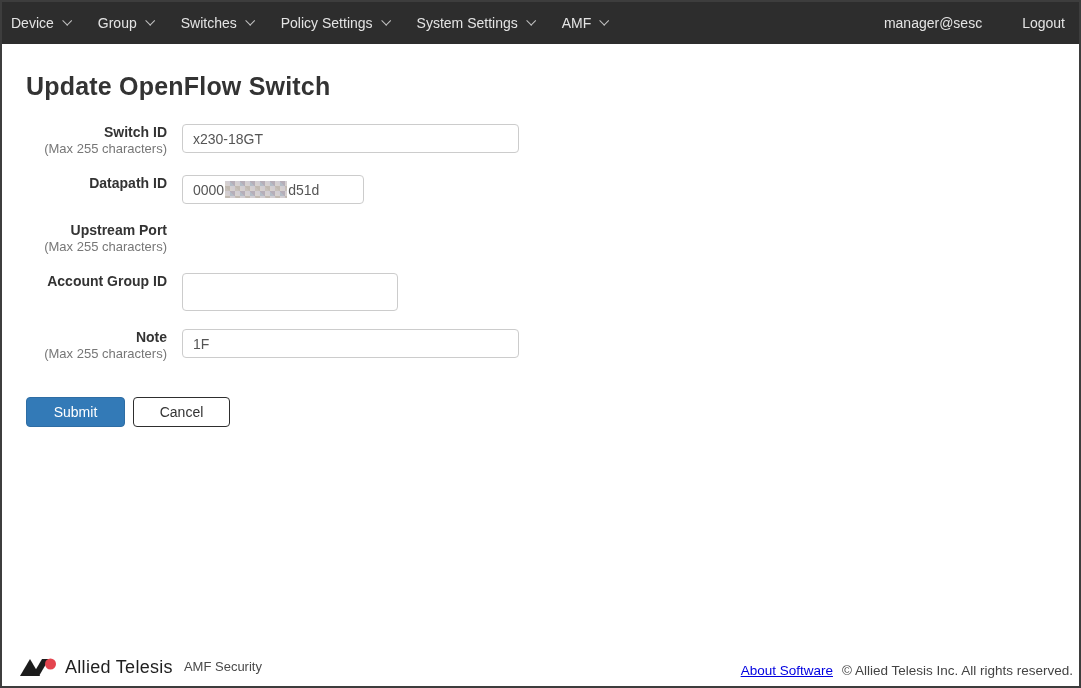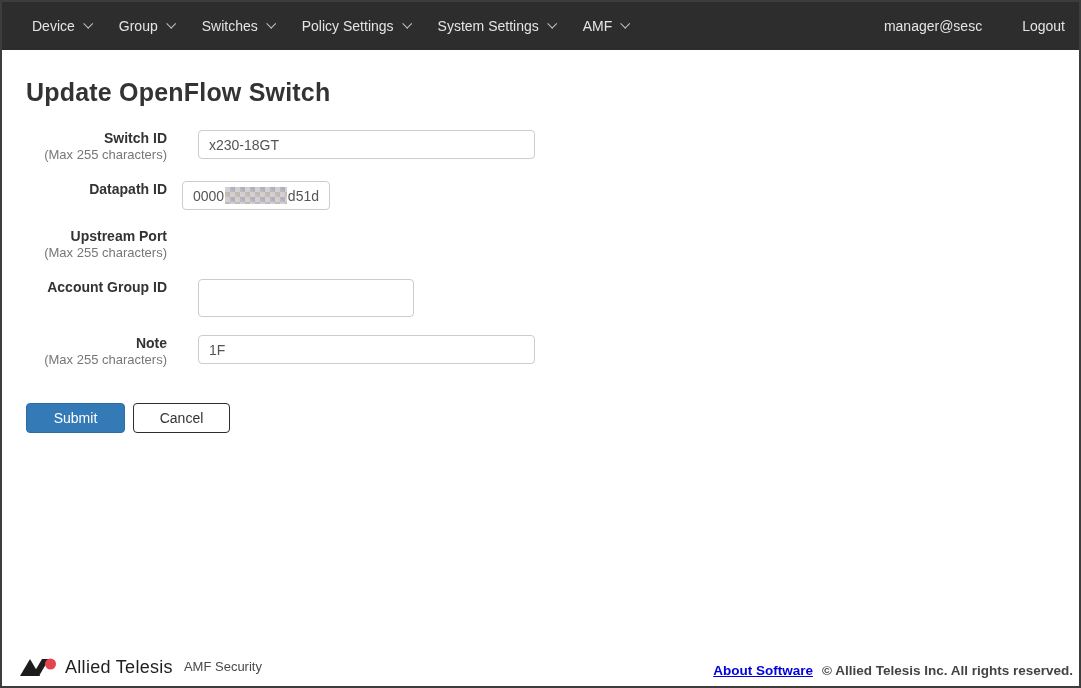--- a/index.html
+++ b/index.html
@@ -9,25 +9,25 @@
   .window {
     width: 1081px; height: 688px;
     background: #ffffff;
     border: 2px solid #3d3d3d;
     position: relative;
     overflow: hidden;
   }
 
   
   .navbar {
-    height: 48px;
+    height: 42px;
     background: #2d2d2d;
     display: flex;
     align-items: center;
-    padding: 0 14px 0 30px;
+    padding: 0 14px 0 9px;
     color: #e4e4e4;
     font-size: 14px;
   }
   .nav-items { display: flex; align-items: center; gap: 28px; }
   .nav-item { display: flex; align-items: center; cursor: pointer; white-space: nowrap; }
   .nav-item .label { color: #e4e4e4; }
   .chev {
     width: 7px; height: 7px;
     border-right: 1.5px solid #c2c2c2;
     border-bottom: 1.5px solid #c2c2c2;
@@ -65,24 +65,23 @@
     height: 29px;
     border: 1px solid #cccccc;
     border-radius: 4px;
     padding: 3px 10px;
     font-size: 14px;
     color: #555555;
     font-family: "Liberation Sans", sans-serif;
     background: #ffffff;
     outline: none;
     display: block;
-    margin-left: 16px;
   }
   .w-full { width: 337px; }
-  .w-datapath { width: 148px; }
+  .w-datapath { width: 182px; }
   .w-account { width: 216px; height: 38px; }
 
   .input-like {
     display: flex;
     align-items: center;
     height: 29px;
     border: 1px solid #cccccc;
     border-radius: 4px;
     padding: 3px 10px;
     font-size: 14px;
@@ -133,21 +132,21 @@
   }
   .brand-group { display: flex; align-items: center; }
   .logo-svg { display: block; }
   .brand-name {
     font-size: 18px;
     color: #1f1f1f;
     margin-left: 7px;
     letter-spacing: 0.3px;
   }
   .product-name { font-size: 13px; color: #4a4a4a; margin-left: 11px; padding-bottom: 1px; }
-  .footer-right { margin-left: auto; display: flex; align-items: baseline; gap: 9px; font-size: 13.5px; font-weight: bold; }
+  .footer-right { margin-left: auto; display: flex; align-items: baseline; gap: 9px; font-size: 13.5px; }
   .about-link { color: #0000e0; text-decoration: underline; cursor: pointer; }
   .copyright { color: #444444; }
 </style>
 </head>
 <body>
 
 <div class="window">
 
   <div class="navbar">
     <div class="nav-items">

